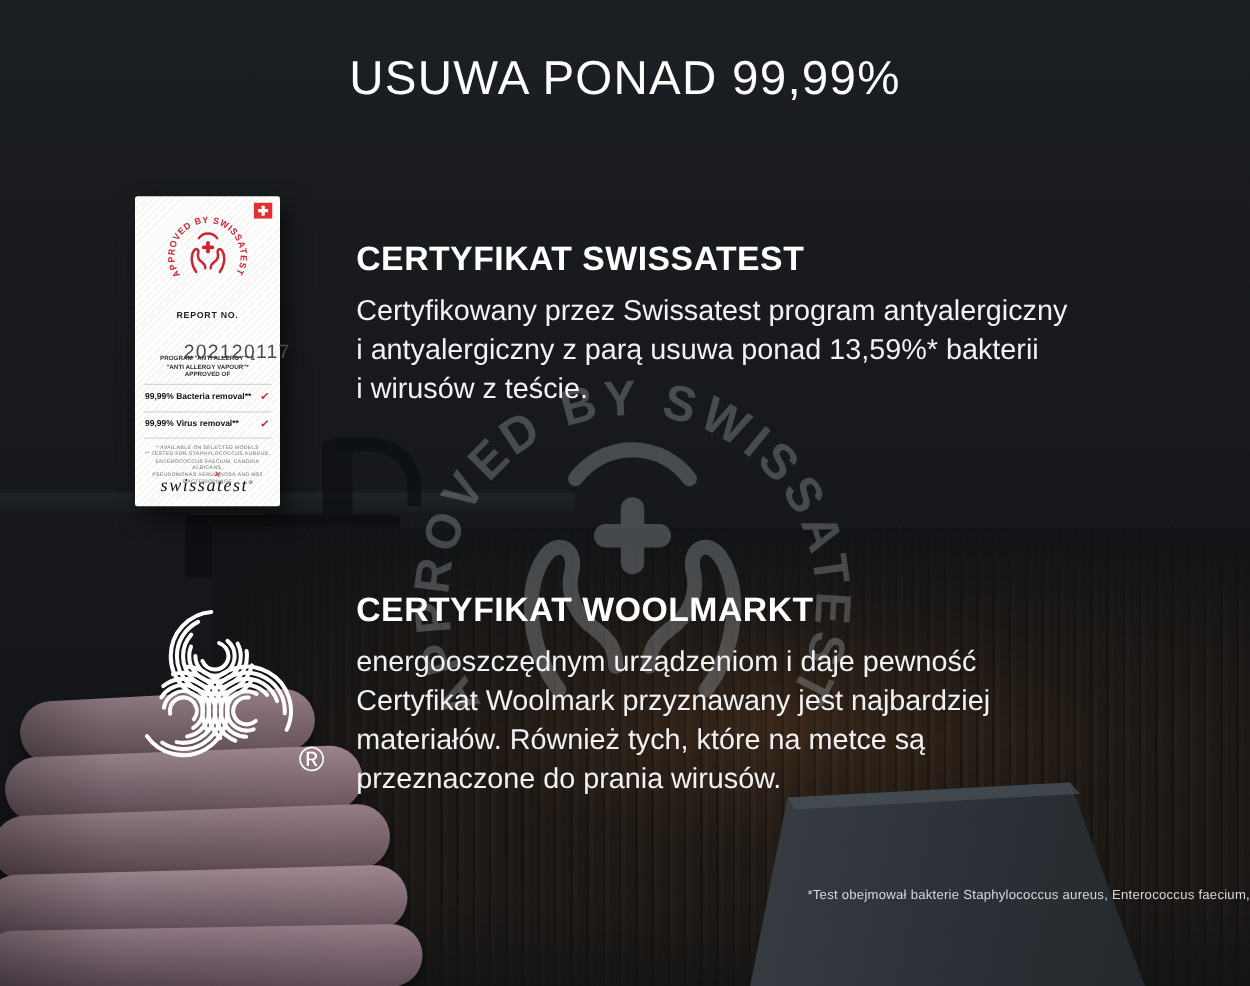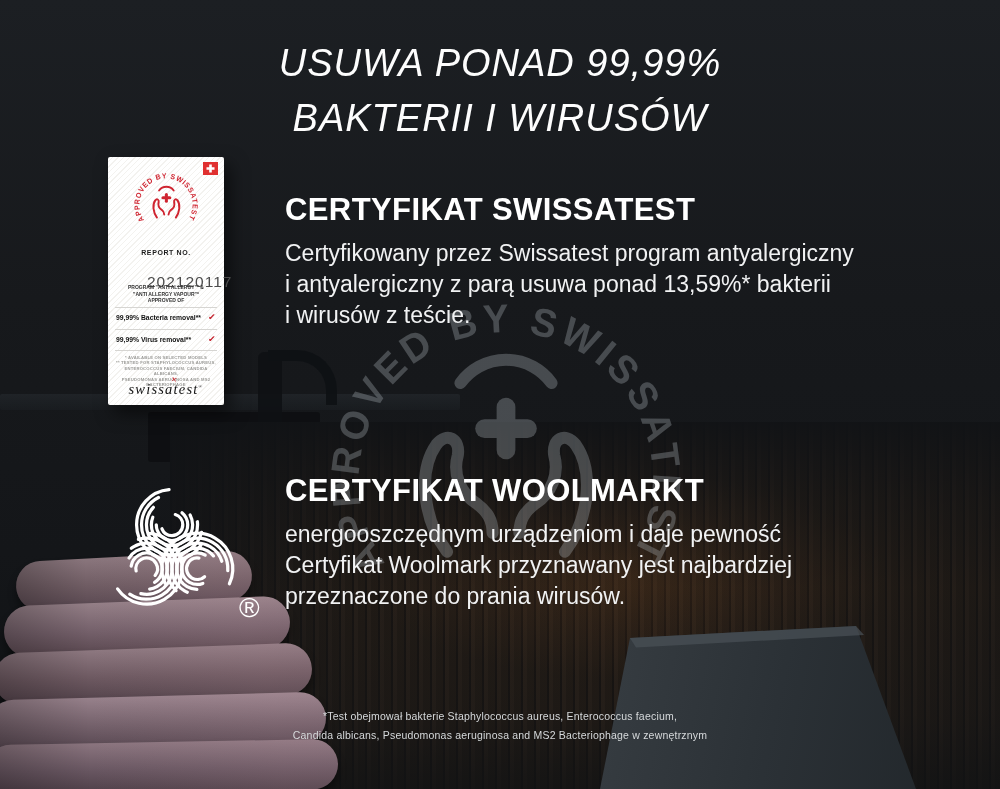--- a/index.html
+++ b/index.html
@@ -42,27 +42,27 @@
   .t1{left:16px;top:556px;width:236px;height:50px;transform:rotate(-3deg);background:linear-gradient(180deg,#8a767d 0%,#6f5c63 55%,#584750 100%);}
   .t2{left:4px;top:601px;width:286px;height:52px;transform:rotate(-2.2deg);background:linear-gradient(180deg,#947f87 0%,#74606a 55%,#59474f 100%);}
   .t3{left:-6px;top:648px;width:318px;height:52px;transform:rotate(-2deg);background:linear-gradient(180deg,#8d7880 0%,#6c5860 55%,#52424a 100%);}
   .t4{left:-12px;top:696px;width:338px;height:52px;transform:rotate(-1.5deg);background:linear-gradient(180deg,#97818b 0%,#73606a 55%,#564650 100%);}
   .t5{left:-14px;top:742px;width:352px;height:50px;transform:rotate(-1deg);background:linear-gradient(180deg,#8b757f 0%,#685661 55%,#4e3f48 100%);}
   
   .watermark{left:290px;top:263px;width:432px;height:432px;opacity:.30;}
   .watermark text{fill:#b9c1c7;font-family:"Liberation Sans",sans-serif;font-weight:bold;}
   .watermark .hands{stroke:#b9c1c7;}
   
-  .title{left:0;right:0;top:36px;text-align:center;font-size:38px;line-height:55px;letter-spacing:1px;color:#fdfdfd;font-weight:400;font-style:italic;}
+  .title{left:0;right:0;top:36px;text-align:center;font-size:38px;line-height:55px;letter-spacing:1px;color:#fdfdfd;font-weight:400;}
   .title .line{display:block;}
   
   .section{left:285px;width:605px;}
   .s1{top:192px;}
   .s2{top:473px;}
-  .section h2{margin:0 0 10px 0;font-size:31px;letter-spacing:.4px;font-weight:bold;color:#fff;}
+  .section h2{margin:0 0 10px 0;font-size:27px;letter-spacing:.4px;font-weight:bold;color:#fff;}
   .section .body{font-size:23px;line-height:31px;color:#f1f2f3;font-weight:400;}
   .section .body .line{display:block;}
   
   .cert{
     left:108px;top:157px;width:116px;height:248px;
     background:repeating-linear-gradient(135deg,#ffffff 0 3px,#f3f2ef 3px 4px);
     border-radius:2px;box-shadow:6px 8px 18px rgba(0,0,0,.55);
     color:#222;
   }
   .cert .flag{position:absolute;top:5px;right:6px;width:15px;height:13px;}
@@ -78,21 +78,21 @@
   .row1{top:157px;} .row2{top:179px;}
   .cert .row .check{position:absolute;right:0;top:-2px;color:#c4232e;font-size:9px;font-weight:bold;transform:rotate(6deg);}
   .cert .notes{position:absolute;left:4px;right:4px;top:198px;text-align:center;font-size:4.2px;line-height:5.4px;color:#9b9b98;font-weight:bold;letter-spacing:.2px;}
   .cert .brand{position:absolute;left:0;right:0;bottom:7px;text-align:center;font-family:"Liberation Serif",serif;font-style:italic;font-size:14.5px;letter-spacing:1.2px;color:#141414;}
   .cert .brand .x{position:absolute;left:63px;top:-5px;font-size:7px;color:#d2232a;font-style:normal;transform:rotate(12deg);}
   .cert .brand .r{font-size:5px;vertical-align:super;font-style:normal;}
   
   .woolmark{left:95px;top:474px;width:154px;height:154px;}
   .wm-r{left:239px;top:592px;font-size:28px;color:#fff;}
   
-  .footer{left:0;right:0;top:707px;text-align:center;font-size:10.5px;line-height:18.5px;color:#d6d9db;letter-spacing:.2px;}
+  .footer{left:0;right:0;top:707px;text-align:right;font-size:10.5px;line-height:18.5px;color:#d6d9db;letter-spacing:.2px;}
   .footer .line{display:block;}
 </style>
 </head>
 <body>
 
 <svg width="0" height="0" style="position:absolute">
   <defs>
     <g id="hands-icon" fill="none" stroke-linecap="round" stroke-linejoin="round">
       <path d="M50 28 V44" stroke-width="7"></path>
       <path d="M42 36 H58" stroke-width="7"></path>
@@ -150,21 +150,20 @@
       <circle cx="50" cy="33" r="19.8" pathLength="100" stroke-dasharray="64 36" stroke-dashoffset="-4"></circle>
       <circle cx="50" cy="33" r="23" pathLength="100" stroke-dasharray="64 36" stroke-dashoffset="-10"></circle>
     </g>
     <use href="#fan" transform="rotate(120 50 52)"></use>
     <use href="#fan" transform="rotate(240 50 52)"></use>
   </svg>
   <div class="abs wm-r">®</div>
 
   <div class="abs title">
     <span class="line">USUWA PONAD 99,99%</span>
-    <span class="line">BAKTERII I WIRUSÓW</span>
   </div>
 
   <div class="abs cert">
     <svg class="flag" viewBox="0 0 15 13">
       <rect width="15" height="13" fill="#e03030"></rect>
       <path d="M7.5 2.5 v8 M3.5 6.5 h8" stroke="#fff" stroke-width="2.6"></path>
     </svg>
     <svg class="seal" viewBox="0 0 100 100">
       <path id="badge-arc" d="M22.1 69.4 A34 34 0 1 1 77.9 69.4" fill="none"></path>
       <text font-size="9.4" letter-spacing="1">
@@ -211,22 +210,22 @@
       <span class="line">i antyalergiczny z parą usuwa ponad 13,59%* bakterii</span>
       <span class="line">i wirusów z teście.</span>
     </div>
   </div>
 
   <div class="abs section s2">
     <h2>CERTYFIKAT WOOLMARKT</h2>
     <div class="body">
       <span class="line">energooszczędnym urządzeniom i daje pewność</span>
       <span class="line">Certyfikat Woolmark przyznawany jest najbardziej</span>
+      <span class="line">materiałów. Również tych, które na metce są</span>
       <span class="line">przeznaczone do prania wirusów.</span>
     </div>
   </div>
 
   <div class="abs footer">
     <span class="line">*Test obejmował bakterie Staphylococcus aureus, Enterococcus faecium,</span>
-    <span class="line">Candida albicans, Pseudomonas aeruginosa and MS2 Bacteriophage w zewnętrznym</span>
   </div>
 
 </div>
 
 </body></html>

